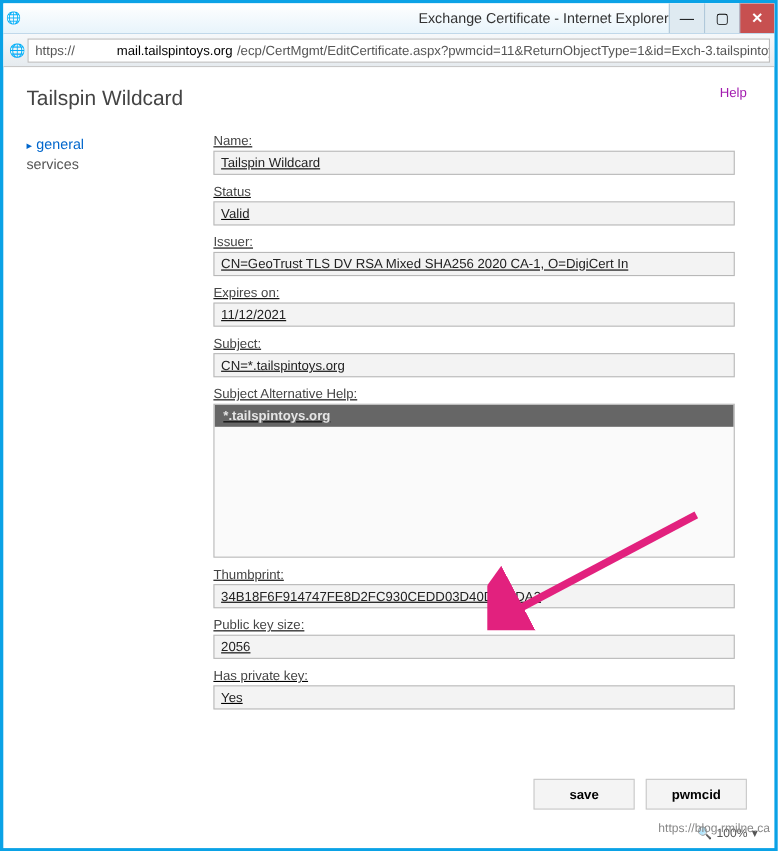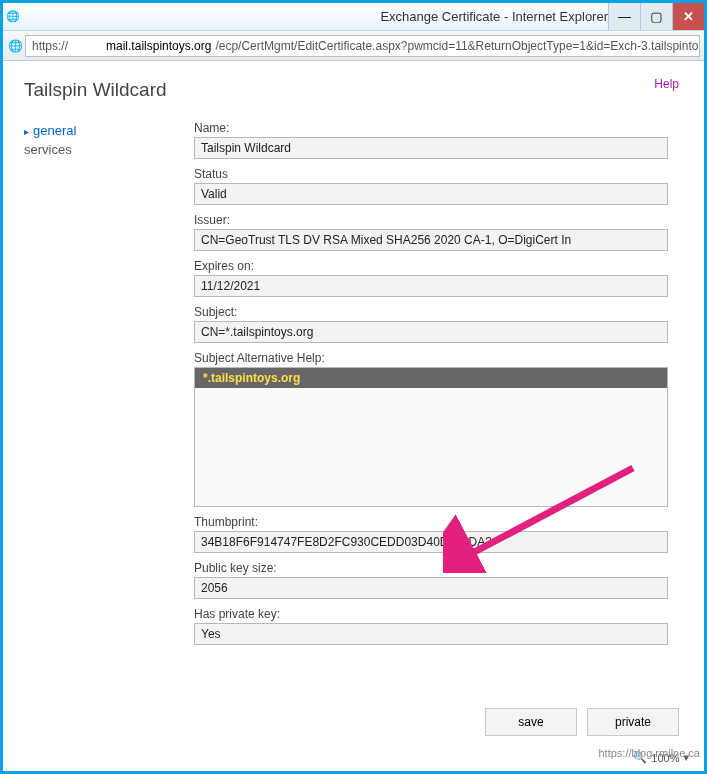--- a/index.html
+++ b/index.html
@@ -88,21 +88,21 @@
     .sidebar { width: 170px; }
     .nav-item {
       padding: 2px 0;
       font-size: 13px;
       color: #555;
       cursor: pointer;
     }
     .nav-item.active { color: #0066cc; }
     .nav-item.active::before { content: "▸"; color: #0066cc; margin-right: 4px; font-size: 10px; }
     .form { flex: 1; padding-right: 15px; }
-    .field { margin-bottom: 8px; }
+    .field { margin-bottom: 8px; text-decoration: underline; }
     .label { font-size: 12px; color: #444; margin-bottom: 2px; display:block; }
     .value-box {
       width: 100%;
       border: 1px solid #b8b8b8;
       background: #f3f3f3;
       padding: 3px 6px;
       font-size: 12px;
       color: #222;
       height: 22px;
       overflow: hidden;
@@ -110,40 +110,41 @@
     }
     .san-box {
       width: 100%;
       border: 1px solid #b8b8b8;
       background: #fafafa;
       height: 140px;
       overflow: auto;
     }
     .san-header {
       background: #666;
-      color: #fde047;
+      color: #e5e5e5;
       padding: 3px 8px;
       font-size: 12px;
       font-weight: bold;
     }
     .buttons {
       position: absolute;
       bottom: 32px;
       right: 22px;
       display: flex;
       gap: 10px;
     }
     .btn {
       min-width: 92px;
       padding: 6px 14px;
       background: #f4f4f4;
       border: 1px solid #c8c8c8;
       font-size: 12px;
       cursor: pointer;
       text-align: center;
+      font-weight: bold;
     }
     .statusbar {
       position: absolute;
       bottom: 4px; right: 12px;
       font-size: 11px;
       color: #555;
       display: flex; align-items: center; gap: 4px;
     }
     .arrow-annotation {
       position: absolute;
@@ -231,21 +232,21 @@
       </div>
       <div class="field">
         <span class="label">Has private key:</span>
         <div class="value-box">Yes</div>
       </div>
     </div>
   </div>
 
   <div class="buttons">
     <div class="btn">save</div>
-    <div class="btn">private</div>
+    <div class="btn">pwmcid</div>
   </div>
 
   <div class="statusbar">
     <span>🔍</span>
     <span>100%</span>
     <span>▾</span>
   </div>
 </div>
 
 <svg class="arrow-annotation" viewBox="0 0 200 110">

